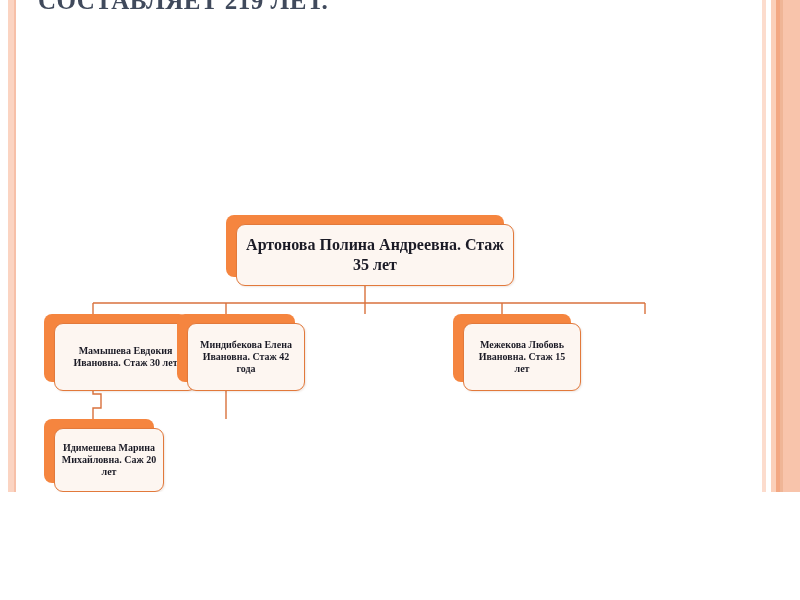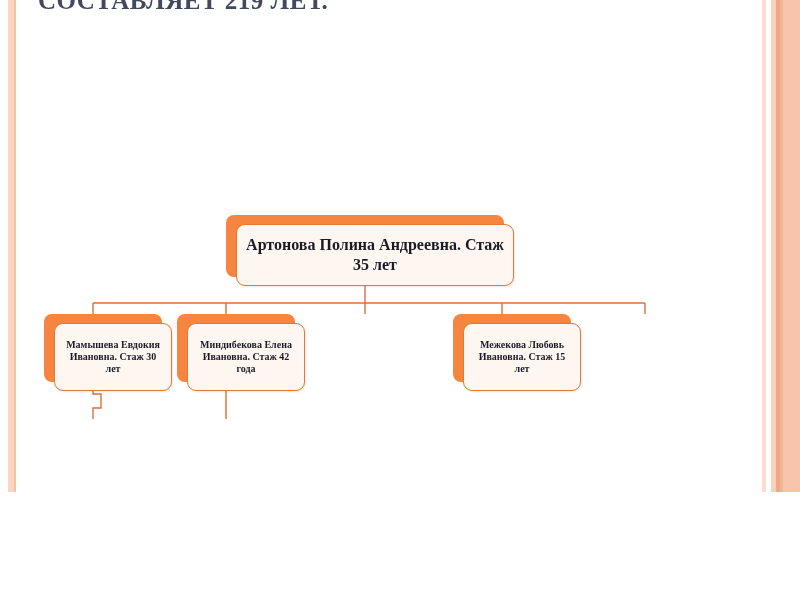--- a/index.html
+++ b/index.html
@@ -119,21 +119,21 @@
     line-height: 1.23;
   }
 
   
   #node-root { left: 226px; top: 215px; width: 278px; height: 62px; }
   #node-root .label { font-size: 16px; }
 
   
   .node-l2 { top: 314px; width: 118px; height: 68px; }
   .node-l2 .label { font-size: 10px; }
-  #node-l2-0 { left: 44px; }
+  #node-l2-0 { left: 44px; padding-left: 25px; }
   #node-l2-1 { left: 177px; }
   #node-l2-2 { left: 311px; }
   #node-l2-3 { left: 453px; text-decoration: underline; }
   #node-l2-4 { left: 581px; }
 
   
   .node-l3 { top: 419px; width: 110px; height: 64px; }
   .node-l3 .label { font-size: 10px; }
   #node-l3-0 { left: 44px; }
   #node-l3-1 { left: 177px; }
@@ -198,19 +198,25 @@
 
 
     <div class="node node-l2" id="node-l2-3">
       <div class="shadowbox"></div>
       <div class="facebox">
         <span class="label">Межекова Любовь Ивановна. Стаж 15 лет</span>
       </div>
     </div>
 
 
+    <div class="node node-l3" id="node-l3-0">
+      <div class="shadowbox"></div>
+      <div class="facebox">
+        <span class="label">Идимешева Марина Михайловна. Саж 20 лет</span>
+      </div>
+    </div>
 
 
   </div>
 
   <div id="accent-circle"></div>
 
 </div>
 
 </body></html>

